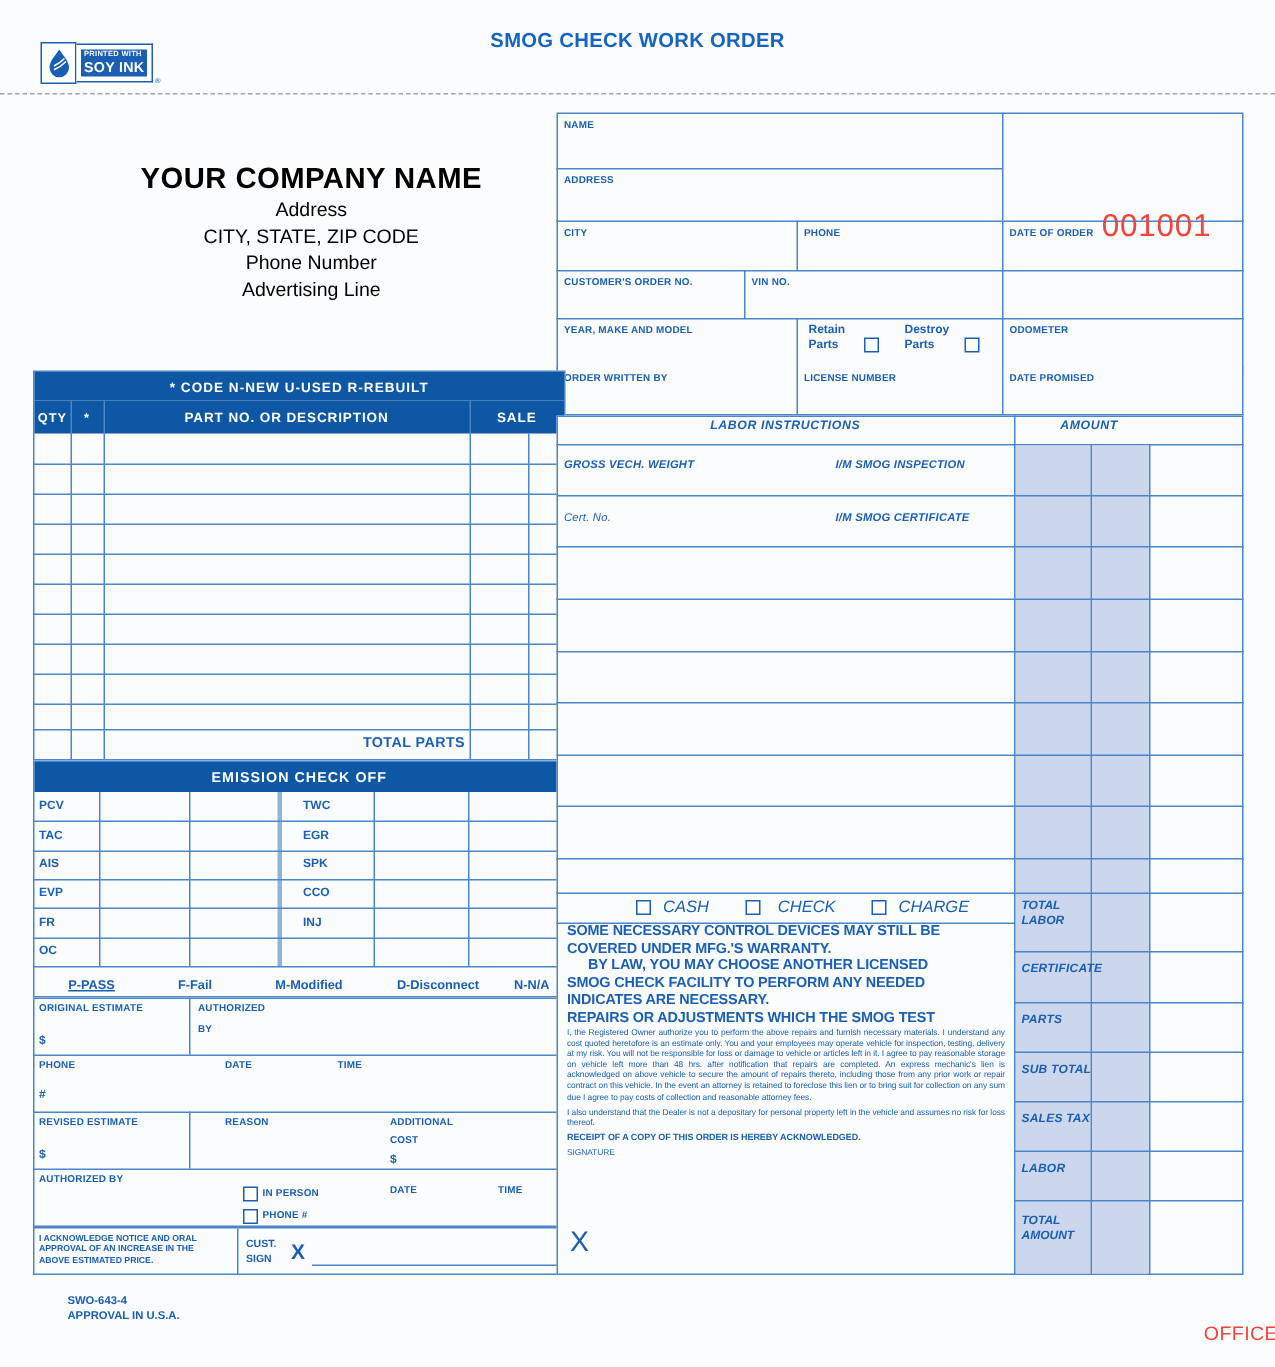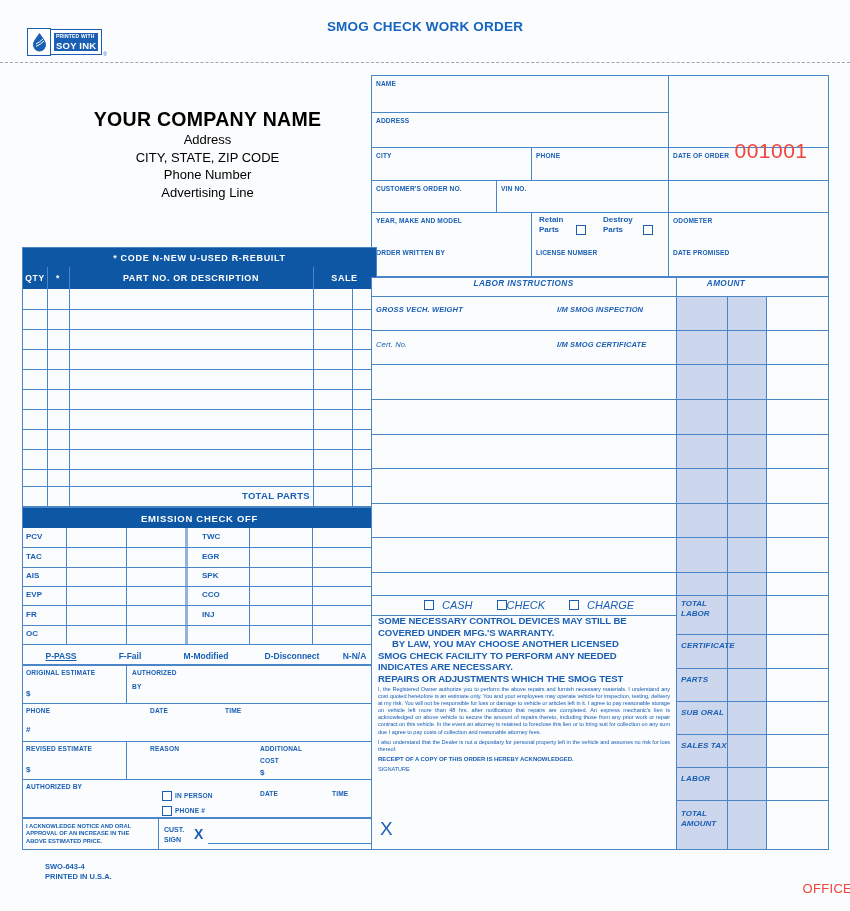--- a/index.html
+++ b/index.html
@@ -336,40 +336,40 @@
 
     <div class="lbl" style="left:5px;top:28px;font-size:7.5px;">GROSS VECH. WEIGHT</div>
     <div class="lbl" style="left:186px;top:28px;font-size:7.5px;">I/M SMOG INSPECTION</div>
     <div class="lbl" style="left:5px;top:63px;font-size:7.5px;font-weight:normal;">Cert. No.</div>
     <div class="lbl" style="left:186px;top:63px;font-size:7.5px;">I/M SMOG CERTIFICATE</div>
 
     <div style="position:absolute;left:0;top:318px;width:305px;height:20px;display:flex;align-items:center;padding-left:39px;">
       <span class="chk" style="margin-left:14px;"></span>
       <span style="font-size:11px;margin-left:8px;font-weight:normal;">CASH</span>
       <span class="chk" style="margin-left:24px;"></span>
-      <span style="font-size:11px;margin-left:0;font-weight:normal;">CHECK</span>
+      <span style="font-size:11px;margin-left:12px;font-weight:normal;">CHECK</span>
       <span class="chk" style="margin-left:24px;"></span>
       <span style="font-size:11px;margin-left:8px;font-weight:normal;">CHARGE</span>
     </div>
     <div class="hline" style="left:0;top:338px;width:305px;"></div>
 
     <div class="hline" style="left:305px;top:357px;width:153px;"></div>
     <div class="hline" style="left:305px;top:391px;width:153px;"></div>
     <div class="hline" style="left:305px;top:424px;width:153px;"></div>
     <div class="hline" style="left:305px;top:457px;width:153px;"></div>
     <div class="hline" style="left:305px;top:490px;width:153px;"></div>
     <div class="hline" style="left:305px;top:523px;width:153px;"></div>
 
     <div style="position:absolute;left:310px;top:322px;font-size:8px;font-weight:bold;line-height:9.5px;">
       <div>TOTAL</div>
       <div>LABOR</div>
     </div>
     <div class="lbl" style="left:310px;top:364px;font-size:8px;">CERTIFICATE</div>
     <div class="lbl" style="left:310px;top:398px;font-size:8px;">PARTS</div>
-    <div class="lbl" style="left:310px;top:431px;font-size:8px;">SUB ORAL</div>
+    <div class="lbl" style="left:310px;top:431px;font-size:8px;">SUB TOTAL</div>
     <div class="lbl" style="left:310px;top:464px;font-size:8px;">SALES TAX</div>
     <div class="lbl" style="left:310px;top:497px;font-size:8px;">LABOR</div>
     <div style="position:absolute;left:310px;top:532px;font-size:8px;font-weight:bold;line-height:9.5px;">
       <div>TOTAL</div>
       <div>AMOUNT</div>
     </div>
   </div>
 
   <div id="legal-big" style="left:378px;top:615px;width:292px;">
     <div>SOME NECESSARY CONTROL DEVICES MAY STILL BE</div>
@@ -383,17 +383,17 @@
   <div id="legal-small" style="left:378px;top:686px;width:292px;">
     <p class="legal-p">I, the Registered Owner authorize you to perform the above repairs and furnish necessary materials. I understand any cost quoted heretofore is an estimate only. You and your employees may operate vehicle for inspection, testing, delivery at my risk. You will not be responsible for loss or damage to vehicle or articles left in it. I agree to pay reasonable storage on vehicle left more than 48 hrs. after notification that repairs are completed. An express mechanic's lien is acknowledged on above vehicle to secure the amount of repairs thereto, including those from any prior work or repair contract on this vehicle. In the event an attorney is retained to foreclose this lien or to bring suit for collection on any sum due I agree to pay costs of collection and reasonable attorney fees.</p>
     <p class="legal-p">I also understand that the Dealer is not a depositary for personal property left in the vehicle and assumes no risk for loss thereof.</p>
     <p class="legal-p legal-strong">RECEIPT OF A COPY OF THIS ORDER IS HEREBY ACKNOWLEDGED.</p>
     <p class="legal-p">SIGNATURE</p>
   </div>
   <div id="sig-x" style="left:380px;top:818px;">X</div>
 
   <div id="footer-left">
     <div>SWO-643-4</div>
-    <div>PRINTED IN U.S.A.</div>
+    <div>APPROVAL IN U.S.A.</div>
   </div>
   <div id="office-copy">OFFICE COPY</div>
 
 </div>
 
 </body></html>

